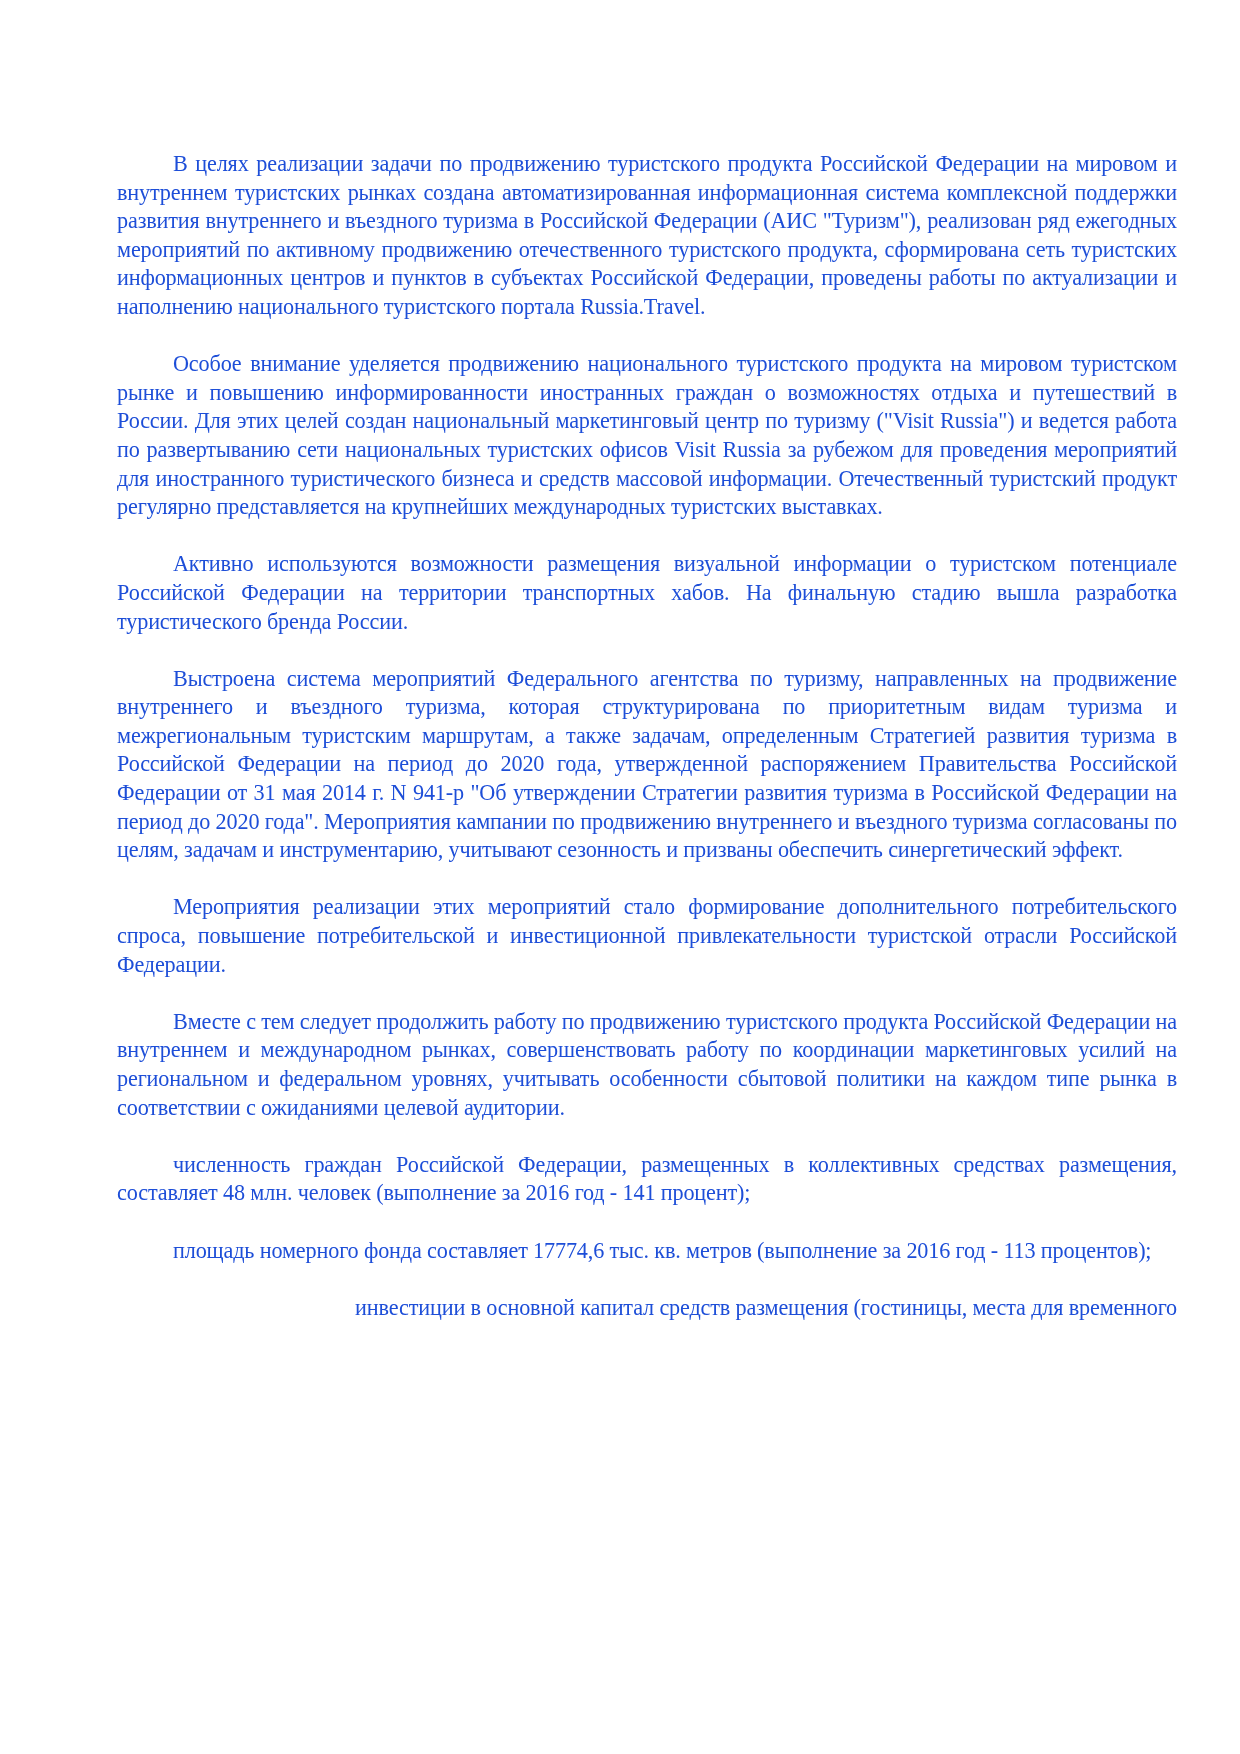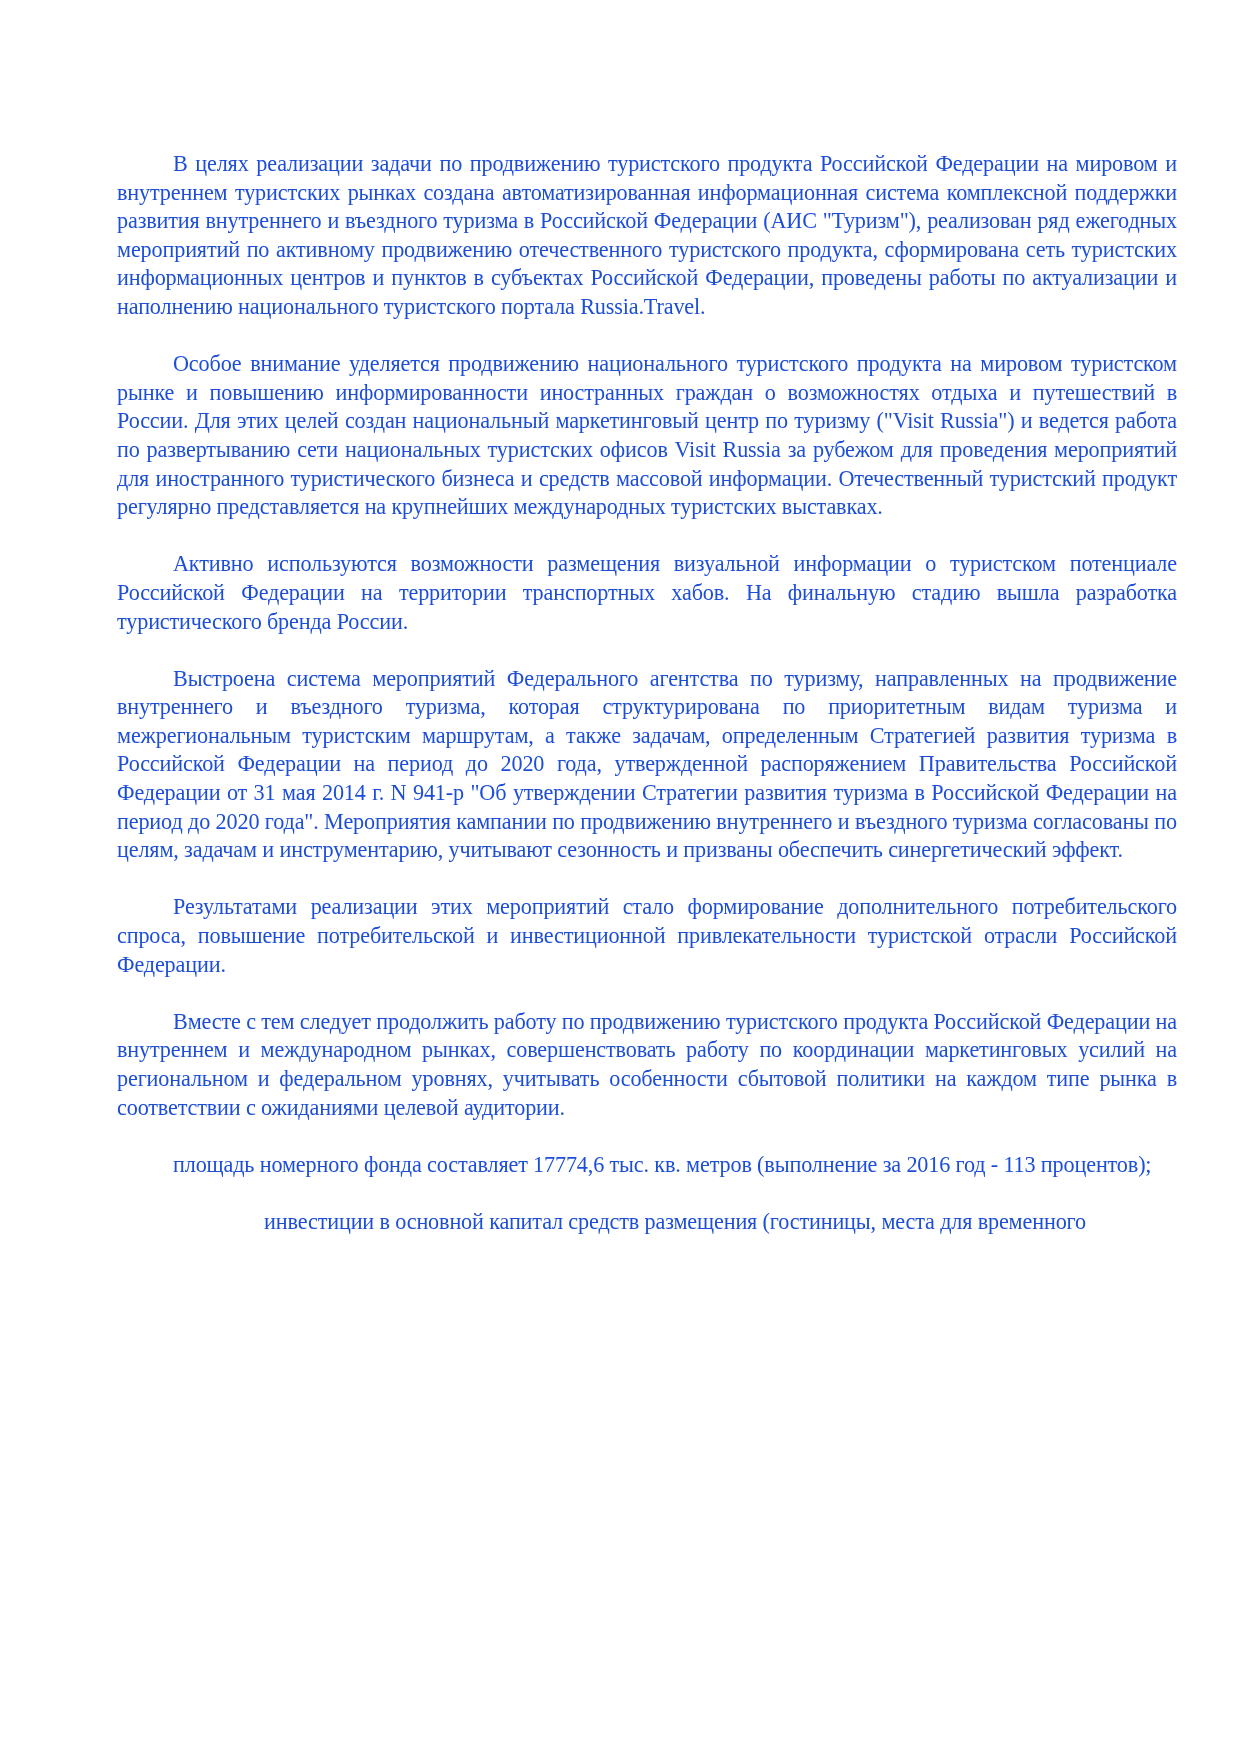--- a/index.html
+++ b/index.html
@@ -31,17 +31,18 @@
   }
 </style>
 </head>
 <body>
 
 <div class="page">
   <p class="para">В целях реализации задачи по продвижению туристского продукта Российской Федерации на мировом и внутреннем туристских рынках создана автоматизированная информационная система комплексной поддержки развития внутреннего и въездного туризма в Российской Федерации (АИС "Туризм"), реализован ряд ежегодных мероприятий по активному продвижению отечественного туристского продукта, сформирована сеть туристских информационных центров и пунктов в субъектах Российской Федерации, проведены работы по актуализации и наполнению национального туристского портала Russia.Travel.</p>
   <p class="para">Особое внимание уделяется продвижению национального туристского продукта на мировом туристском рынке и повышению информированности иностранных граждан о возможностях отдыха и путешествий в России. Для этих целей создан национальный маркетинговый центр по туризму ("Visit Russia") и ведется работа по развертыванию сети национальных туристских офисов Visit Russia за рубежом для проведения мероприятий для иностранного туристического бизнеса и средств массовой информации. Отечественный туристский продукт регулярно представляется на крупнейших международных туристских выставках.</p>
   <p class="para">Активно используются возможности размещения визуальной информации о туристском потенциале Российской Федерации на территории транспортных хабов. На финальную стадию вышла разработка туристического бренда России.</p>
   <p class="para">Выстроена система мероприятий Федерального агентства по туризму, направленных на продвижение внутреннего и въездного туризма, которая структурирована по приоритетным видам туризма и межрегиональным туристским маршрутам, а также задачам, определенным Стратегией развития туризма в Российской Федерации на период до 2020 года, утвержденной распоряжением Правительства Российской Федерации от 31 мая 2014 г. N 941-р "Об утверждении Стратегии развития туризма в Российской Федерации на период до 2020 года". Мероприятия кампании по продвижению внутреннего и въездного туризма согласованы по целям, задачам и инструментарию, учитывают сезонность и призваны обеспечить синергетический эффект.</p>
-  <p class="para">Результатами реализации этих мероприятий стало формирование дополнительного потребительского спроса, повышение потребительской и инвестиционной привлекательности туристской отрасли Российской Федерации.</p>
+  <p class="para">Мероприятия реализации этих мероприятий стало формирование дополнительного потребительского спроса, повышение потребительской и инвестиционной привлекательности туристской отрасли Российской Федерации.</p>
   <p class="para">Вместе с тем следует продолжить работу по продвижению туристского продукта Российской Федерации на внутреннем и международном рынках, совершенствовать работу по координации маркетинговых усилий на региональном и федеральном уровнях, учитывать особенности сбытовой политики на каждом типе рынка в соответствии с ожиданиями целевой аудитории.</p>
+  <p class="para">численность граждан Российской Федерации, размещенных в коллективных средствах размещения, составляет 48 млн. человек (выполнение за 2016 год - 141 процент);</p>
   <p class="para">площадь номерного фонда составляет 17774,6 тыс. кв. метров (выполнение за 2016 год - 113 процентов);</p>
-  <p class="para" style="text-align:center;">инвестиции в основной капитал средств размещения (гостиницы, места для временного</p>
+  <p class="para" style="text-align:right;">инвестиции в основной капитал средств размещения (гостиницы, места для временного</p>
 </div>
 
 </body></html>

